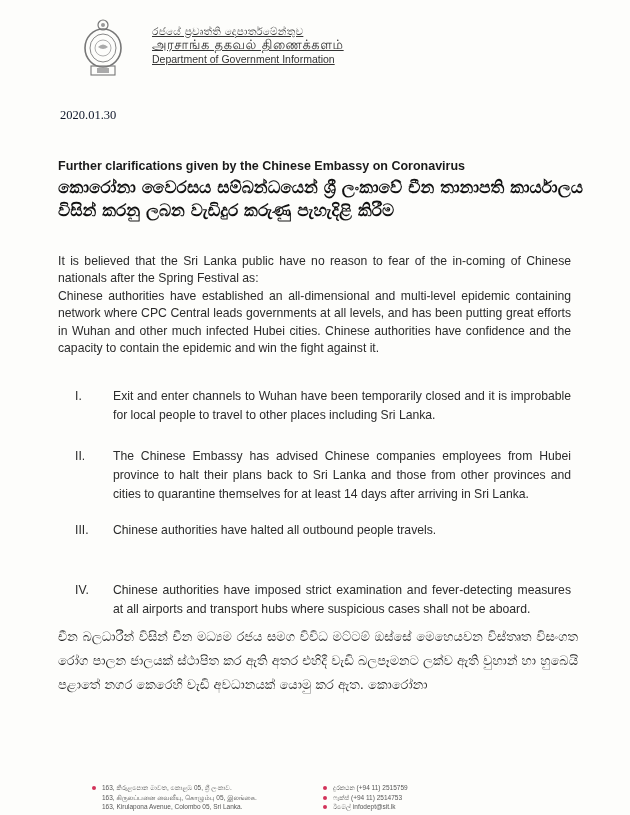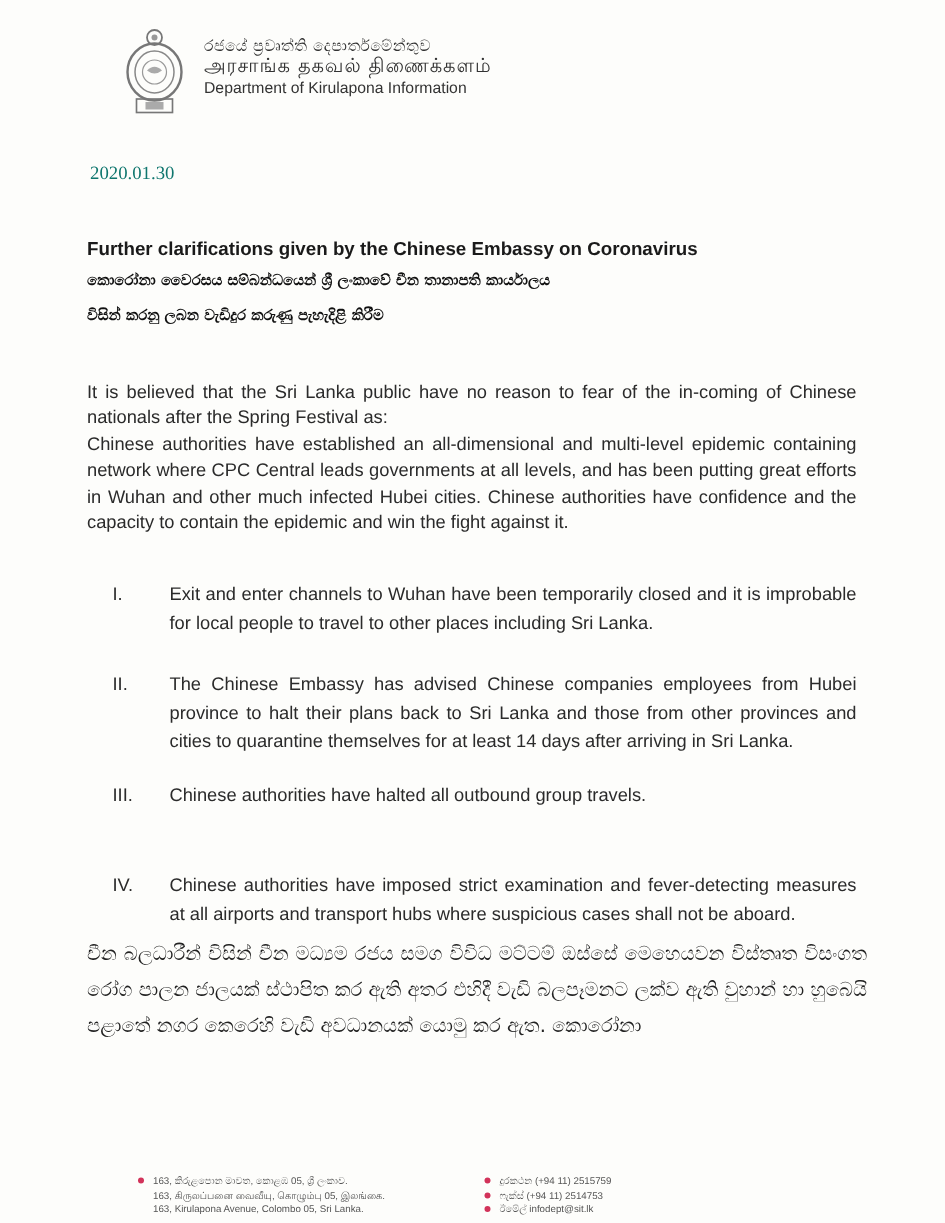--- a/index.html
+++ b/index.html
@@ -3,27 +3,27 @@
 <meta charset="utf-8">
 <style>
   html, body { margin: 0; padding: 0; }
   body {
     width: 630px; height: 815px; background: #fdfdfb; position: relative; overflow: hidden;
     font-family: "Liberation Sans", sans-serif; color: #2a2a2a;
   }
   .page { position: absolute; inset: 0; }
   .header { position: absolute; left: 82px; top: 18px; display: flex; align-items: flex-start; }
   .emblem { width: 42px; height: 60px; }
-  .org { margin-left: 12px; margin-top: 6px; font-size: 11px; line-height: 14px; color: #333; }
+  .org { margin-left: 28px; margin-top: 6px; font-size: 11px; line-height: 14px; color: #333; text-decoration: underline; }
   .org .si { font-family: "DejaVu Sans", sans-serif; font-size: 10.5px; letter-spacing: 0.3px; }
   .org .ta { font-family: "DejaVu Sans", sans-serif; font-size: 13px; letter-spacing: 0.6px; }
   .org .en { font-size: 10.5px; }
-  .date { position: absolute; left: 60px; top: 108px; font-family: "Liberation Serif", serif; font-size: 12.5px; color: #0f766e; }
+  .date { position: absolute; left: 60px; top: 108px; font-family: "Liberation Serif", serif; font-size: 12.5px; color: #0f172a; }
   .title-en { position: absolute; left: 58px; top: 159px; font-weight: bold; font-size: 12.5px; color: #1a1a1a; }
-  .title-si { position: absolute; left: 58px; top: 176px; width: 530px; font-family: "DejaVu Sans", sans-serif; font-weight: bold; font-size: 10px; line-height: 23px; color: #111; }
+  .title-si { position: absolute; left: 58px; top: 176px; width: 530px; font-family: "DejaVu Sans", sans-serif; font-weight: bold; font-size: 17px; line-height: 23px; color: #111; }
   .body { position: absolute; left: 58px; top: 253px; width: 513px; font-size: 12.2px; line-height: 17.4px; text-align: justify; color: #2b2b2b; }
   .body p { margin: 0; }
   .item { position: absolute; left: 75px; width: 500px; font-size: 12.2px; line-height: 19px; display: flex; color: #2b2b2b; }
   .item .num { width: 38px; flex: none; }
   .item .txt { width: 458px; text-align: justify; }
   .si-para { position: absolute; left: 58px; top: 625px; width: 520px; font-family: "DejaVu Sans", sans-serif; font-size: 13px; line-height: 24px; color: #222; text-align: justify; }
   .footer { position: absolute; top: 783px; font-size: 6.5px; line-height: 9.5px; color: #555; }
   .footer .dot { display: inline-block; width: 4px; height: 4px; border-radius: 50%; background: #d2335a; margin-right: 6px; vertical-align: middle; }
   .footer .row { white-space: nowrap; }
   .footer .sp { display: inline-block; width: 10px; }
@@ -43,21 +43,21 @@
       <ellipse cx="21" cy="30" rx="18" ry="19" fill="none" stroke="#777" stroke-width="1.6"></ellipse>
       <ellipse cx="21" cy="30" rx="13" ry="14" fill="none" stroke="#888" stroke-width="1"></ellipse>
       <ellipse cx="21" cy="30" rx="8" ry="8" fill="none" stroke="#999" stroke-width="0.8"></ellipse>
       <path d="M16 29 q5 -5 10 0 q-5 4 -10 0z" fill="#aaa"></path>
       <rect x="9" y="48" width="24" height="9" fill="none" stroke="#777" stroke-width="1.1"></rect>
       <rect x="15" y="50" width="12" height="5" fill="#aaa"></rect>
     </svg>
     <div class="org">
       <div class="si">රජයේ ප්‍රවෘත්ති දෙපාර්තමේන්තුව</div>
       <div class="ta">அரசாங்க தகவல் திணைக்களம்</div>
-      <div class="en">Department of Kirulapona Information</div>
+      <div class="en">Department of Government Information</div>
     </div>
   </div>
 
   <div class="date">2020.01.30</div>
 
   <div class="title-en">Further clarifications given by the  Chinese Embassy on Coronavirus</div>
   <div class="title-si">
     <div>කොරෝනා වෛරසය සම්බන්ධයෙන් ශ්‍රී ලංකාවේ චීන තානාපති කාර්යාලය</div>
     <div>විසින් කරනු ලබන වැඩිදුර කරුණු පැහැදිළි කිරීම</div>
   </div>
@@ -70,21 +70,21 @@
   <div class="item" style="top:387px">
     <span class="num">I.</span>
     <span class="txt">Exit and enter channels to Wuhan have been temporarily closed and it is improbable for local people to travel to other places including Sri Lanka.</span>
   </div>
   <div class="item" style="top:447px">
     <span class="num">II.</span>
     <span class="txt">The Chinese Embassy has advised Chinese companies employees from Hubei province to halt their plans back to Sri Lanka and those from other provinces and cities to quarantine themselves for at least 14 days after arriving in Sri Lanka.</span>
   </div>
   <div class="item" style="top:521px">
     <span class="num">III.</span>
-    <span class="txt">Chinese authorities have halted all outbound group travels.</span>
+    <span class="txt">Chinese authorities have halted all outbound people travels.</span>
   </div>
   <div class="item" style="top:581px">
     <span class="num">IV.</span>
     <span class="txt">Chinese authorities have imposed strict examination and fever-detecting measures at all airports and transport hubs where suspicious cases shall not be aboard.</span>
   </div>
 
   <div class="si-para">චීන බලධාරීන් විසින් චීන මධ්‍යම රජය සමග විවිධ මට්ටම් ඔස්සේ මෙහෙයවන විස්තෘත විසංගත රෝග පාලන ජාලයක් ස්ථාපිත කර ඇති අතර එහිදී වැඩි බලපෑමනට ලක්ව ඇති වුහාන් හා හුබෙයි පළාතේ නගර කෙරෙහි වැඩි අවධානයක් යොමු කර ඇත. කොරෝනා</div>
 
   <div class="footer addr">
     <div class="row"><span class="dot" style="background: rgb(210, 51, 90);"></span><span>163, කිරුළපොන මාවත, කොළඹ 05, ශ්‍රී ලංකාව.</span></div>

